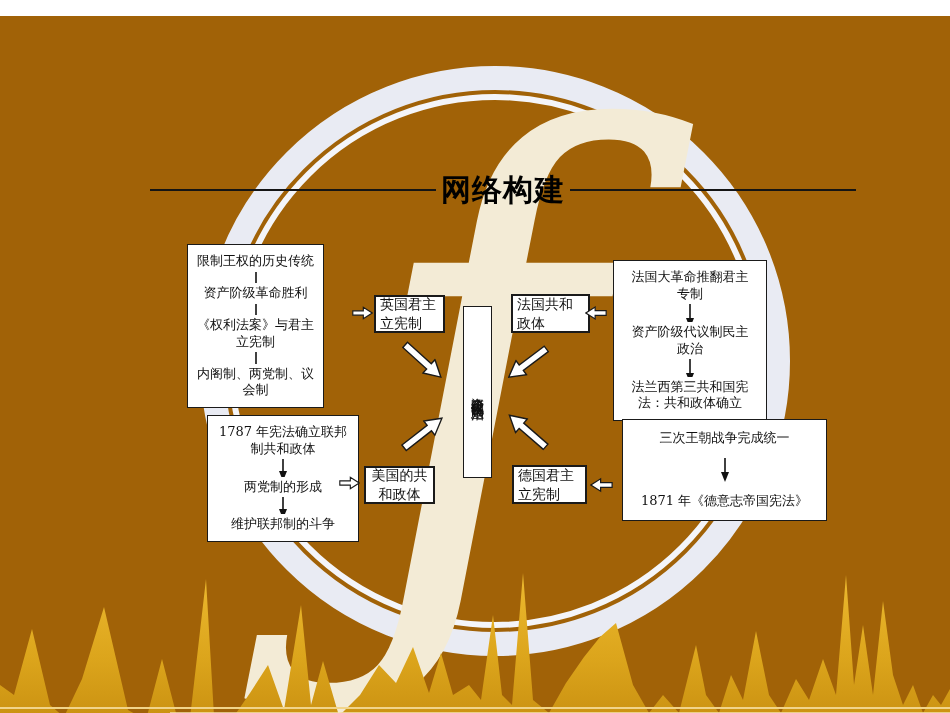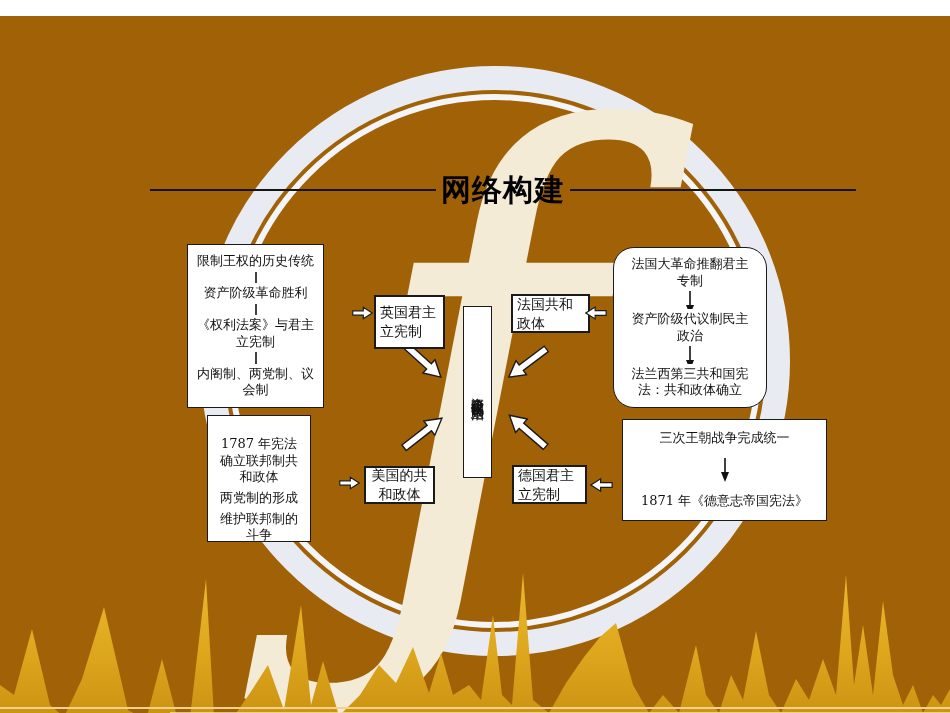--- a/index.html
+++ b/index.html
@@ -33,24 +33,24 @@
     text-align:center;font-size:13px;line-height:1.28;
     font-family:"DejaVu Serif","Liberation Serif",serif;
   }
   .step{width:100%;}
   .label-box{
     border-width:2px;display:flex;align-items:center;z-index:3;
     font-size:14px;line-height:1.35;font-family:"DejaVu Serif","Liberation Serif",serif;
     padding:2px 4px;box-sizing:border-box;
   }
   .uk-detail{left:187px;top:228px;width:137px;height:164px;padding:8px 4px;}
-  .france-detail{left:613px;top:231px;width:154px;height:161px;padding:8px 14px;border-radius:21px;}
-  .usa-detail{left:207px;top:399px;width:104px;height:127px;padding:20px 10px;}
+  .france-detail{left:613px;top:244px;width:154px;height:161px;padding:8px 14px;}
+  .usa-detail{left:207px;top:399px;width:152px;height:127px;padding:8px 10px;}
   .germany-detail{left:622px;top:403px;width:205px;height:102px;padding:10px 6px;}
-  .uk-label{left:374px;top:279px;width:71px;height:54px;}
+  .uk-label{left:374px;top:279px;width:71px;height:38px;}
   .france-label{left:511px;top:278px;width:79px;height:39px;}
   .usa-label{left:364px;top:450px;width:71px;height:38px;text-align:center;justify-content:center;}
   .germany-label{left:512px;top:449px;width:75px;height:39px;}
   .center-box{
     left:463px;top:290px;width:29px;height:172px;z-index:3;
     display:flex;align-items:center;justify-content:center;
     writing-mode:vertical-rl;text-orientation:upright;
     font-size:13px;letter-spacing:1px;line-height:1;
     font-family:"DejaVu Serif","Liberation Serif",serif;
   }

